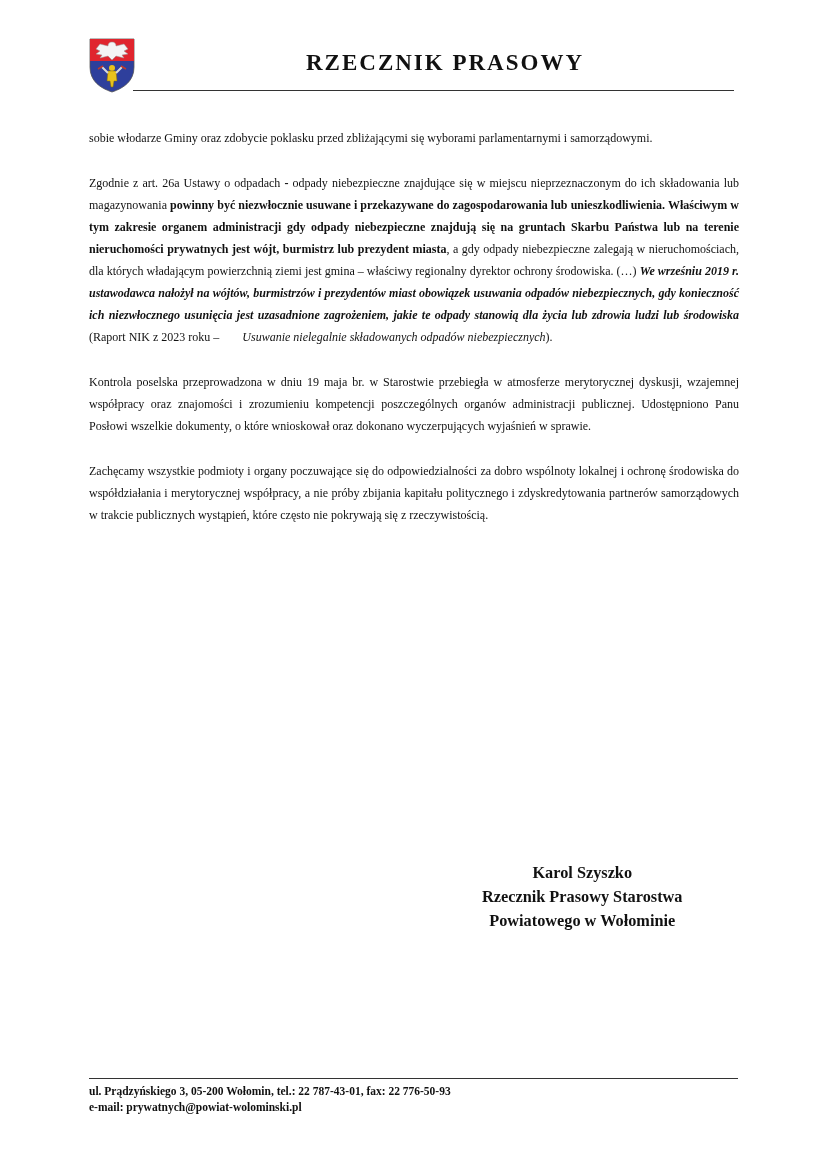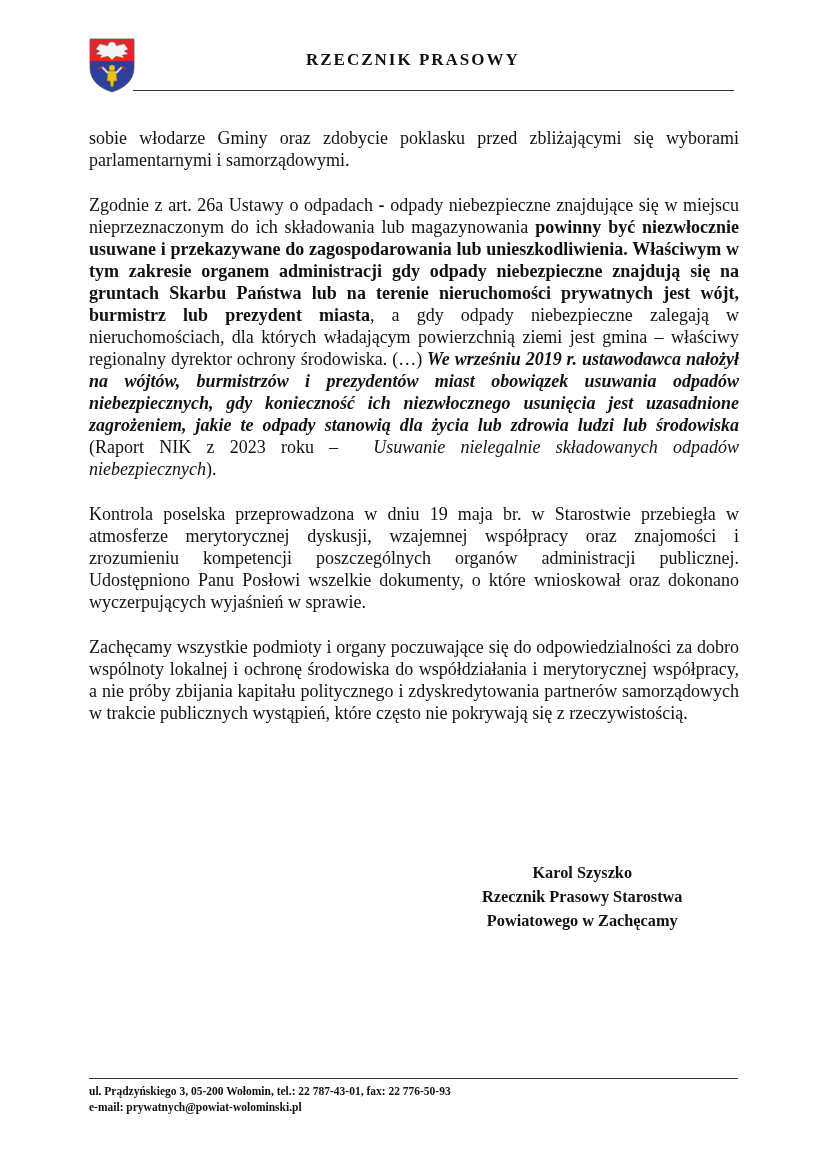--- a/index.html
+++ b/index.html
@@ -1,22 +1,22 @@
 <!DOCTYPE html>
 <html><head>
 <meta charset="utf-8">
 <style>
   html, body { margin: 0; padding: 0; background: #ffffff; }
   body { width: 827px; height: 1170px; position: relative; overflow: hidden;
          font-family: "Liberation Serif", "DejaVu Serif", serif; color: #111; }
   .crest { position: absolute; left: 88px; top: 37px; width: 48px; height: 56px; }
-  .header-title { position: absolute; left: 306px; top: 50px; font-size: 17px; font-weight: bold;
+  .header-title { position: absolute; left: 306px; top: 50px; font-size: 23px; font-weight: bold;
                   letter-spacing: 2px; color: #111; }
   .header-rule { position: absolute; left: 133px; top: 90px; width: 601px; height: 1px; background: #333; }
-  .body-text { position: absolute; left: 89px; width: 650px; font-size: 18px; line-height: 22px;
+  .body-text { position: absolute; left: 89px; width: 650px; font-size: 12px; line-height: 22px;
                text-align: justify; }
   .body-text p { margin: 0 0 23px 0; }
   .p1 { top: 127px; }
   .b { font-weight: bold; }
   .bi { font-weight: bold; font-style: italic; }
   .i { font-style: italic; margin-left: 20px; }
   .sig { position: absolute; left: 482px; top: 861px; font-size: 16.3px; line-height: 24px; font-weight: bold; text-align: center; }
   .footer-rule { position: absolute; left: 89px; top: 1078px; width: 649px; height: 1px; background: #333; }
   .footer { position: absolute; left: 89px; width: 649px; top: 1083px; text-align: left;
             font-size: 11.5px; line-height: 16px; font-weight: bold; }
@@ -49,20 +49,20 @@
     <span>Kontrola poselska przeprowadzona w dniu 19 maja br. w Starostwie przebiegła w atmosferze merytorycznej dyskusji, wzajemnej współpracy oraz znajomości i zrozumieniu kompetencji poszczególnych organów administracji publicznej. Udostępniono Panu Posłowi wszelkie dokumenty, o które wnioskował oraz dokonano wyczerpujących wyjaśnień w sprawie.</span>
   </p>
   <p>
     <span>Zachęcamy wszystkie podmioty i organy poczuwające się do odpowiedzialności za dobro wspólnoty lokalnej i ochronę środowiska do współdziałania i merytorycznej współpracy, a nie próby zbijania kapitału politycznego i zdyskredytowania partnerów samorządowych w trakcie publicznych wystąpień, które często nie pokrywają się z rzeczywistością.</span>
   </p>
 </div>
 
 <div class="sig">
   <div>Karol Szyszko</div>
   <div>Rzecznik Prasowy Starostwa</div>
-  <div>Powiatowego w Zachęcamy</div>
+  <div>Powiatowego w Wołominie</div>
 </div>
 
 <div class="footer-rule"></div>
 <div class="footer">
   <div>ul. Prądzyńskiego 3, 05-200 Wołomin, tel.: 22 787-43-01, fax: 22 776-50-93</div>
   <div>e-mail: prywatnych@powiat-wolominski.pl</div>
 </div>
 
 </body></html>

